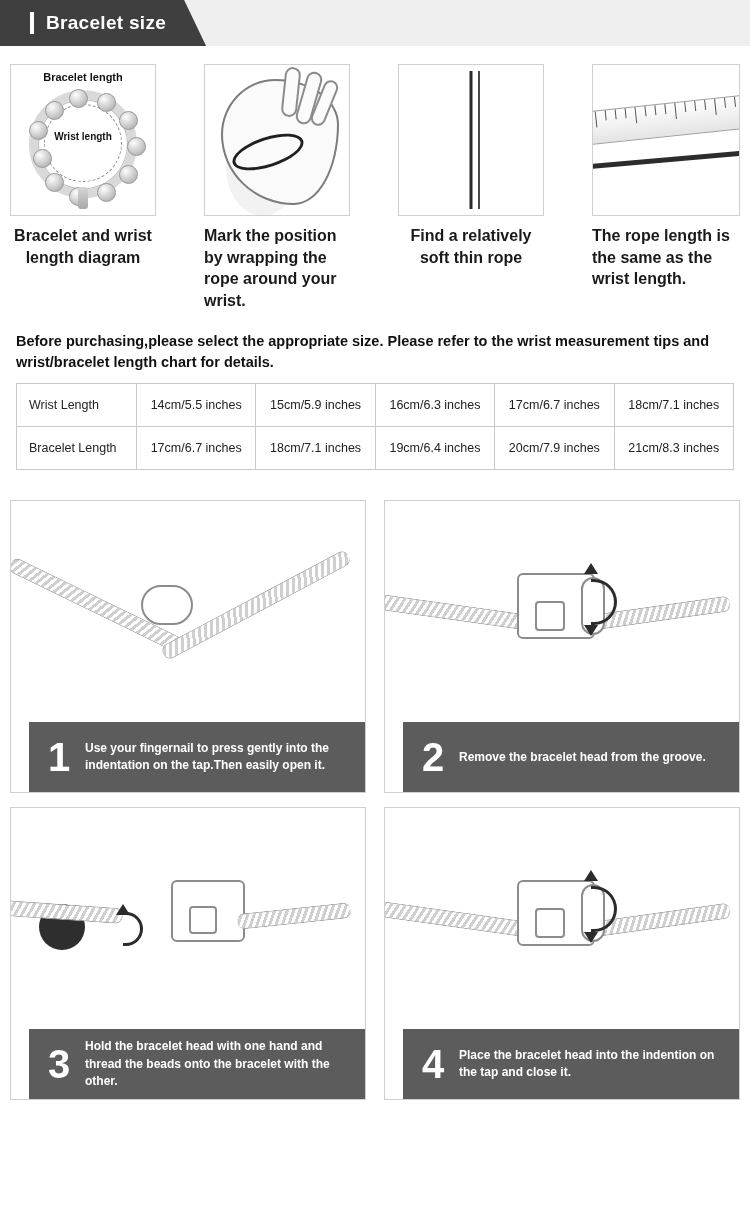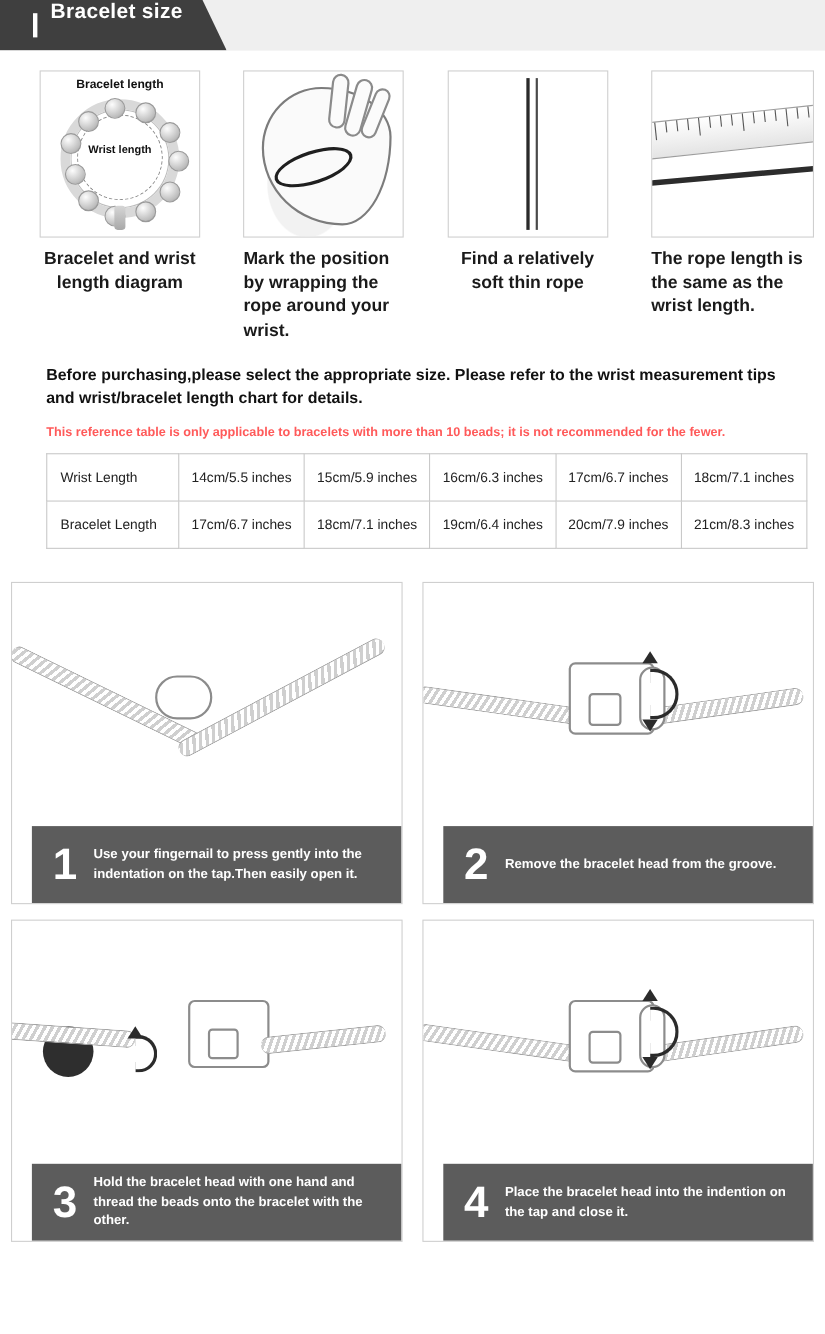--- a/index.html
+++ b/index.html
@@ -27,34 +27,35 @@
   .banner-tag {
     position: absolute;
     left: 0; top: 0;
     height: 46px;
     background: #3f3f3f;
     color: #ffffff;
     font-size: 19px;
     font-weight: bold;
     letter-spacing: .3px;
     display: flex;
+    align-items: center;
     padding: 0 40px 0 34px;
     clip-path: polygon(0 0, calc(100% - 22px) 0, 100% 100%, 0 100%);
   }
   .banner-tag::after {
     content: "";
     position: absolute;
     left: 30px; top: 12px;
     width: 4px; height: 22px;
     background: #ffffff;
   }
   .banner-tag span { margin-left: 12px; }
 
   
-  .size-section { padding: 18px 10px 16px 10px; margin-left: 26px; }
+  .size-section { padding: 18px 10px 16px 10px; }
 
   .steps-row {
     display: flex;
     justify-content: space-between;
     gap: 10px;
   }
   .step-col { width: 146px; }
   .step-col.wide { width: 148px; }
 
   .img-box {
@@ -371,21 +372,20 @@
             <div class="tick" style="left:148px"></div>
           </div>
           <div class="ruler-rope"></div>
         </div>
         <div class="step-caption">The rope length is the same as the wrist length.</div>
       </div>
 
     </div>
 
     <div class="notice">Before purchasing,please select the appropriate size. Please refer to the wrist measurement tips and wrist/bracelet length chart for details.</div>
-    <div class="sub-notice">This reference table is only applicable to bracelets with more than 10 beads; it is not recommended for the fewer.</div>
 
     <table class="size-table">
       <tbody>
         <tr>
           <td class="rowhead">Wrist Length</td>
           <td>14cm/5.5 inches</td>
           <td>15cm/5.9 inches</td>
           <td>16cm/6.3 inches</td>
           <td>17cm/6.7 inches</td>
           <td>18cm/7.1 inches</td>

